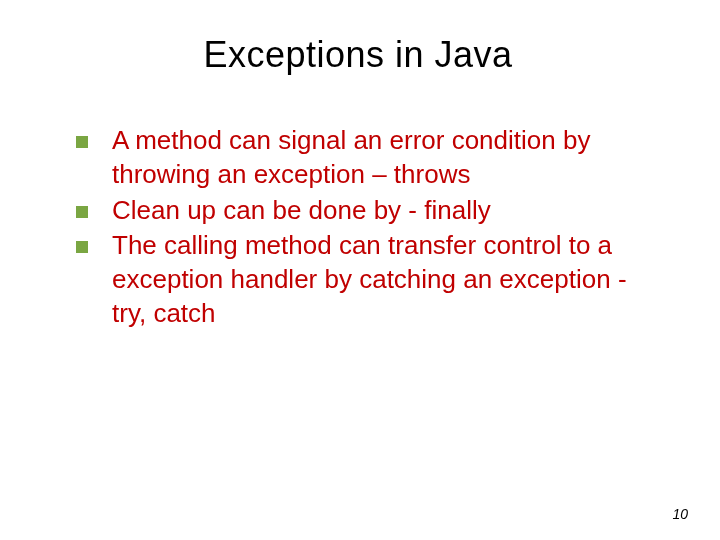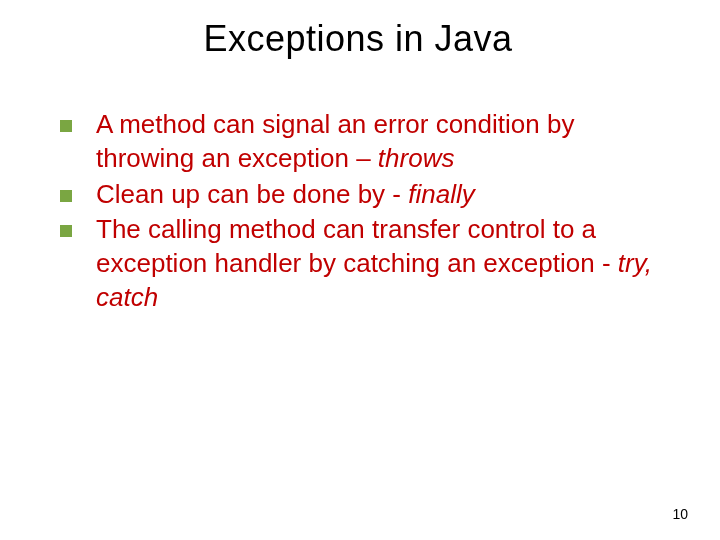--- a/index.html
+++ b/index.html
@@ -1,21 +1,21 @@
 <!DOCTYPE html>
 <html><head>
 <meta charset="utf-8">
 <style>
   * { margin: 0; padding: 0; box-sizing: border-box; }
   html, body { width: 720px; height: 540px; background: #fff; font-family: Verdana, Geneva, sans-serif; }
   .slide {
     position: relative;
     width: 716px;
     height: 540px;
-    padding: 0;
+    padding: 16px;
   }
   .title {
     text-align: center;
     font-size: 36px;
     font-weight: 400;
     color: #000;
     padding-top: 18px;
     letter-spacing: 0.5px;
   }
   .content {
@@ -36,28 +36,28 @@
     margin-top: 12px;
     margin-right: 24px;
   }
   .bullet-text {
     font-size: 26px;
     line-height: 1.3;
     color: #c00000;
     font-weight: 400;
   }
   .kw {
-    font-style: italic;
   }
   .page-num {
     position: absolute;
     bottom: 18px;
     right: 28px;
     font-size: 14px;
     color: #000;
+    font-style: italic;
   }
 </style>
 </head>
 <body>
 
 <div class="slide">
   <h1 class="title">Exceptions in Java</h1>
 
   <div class="content">
 

